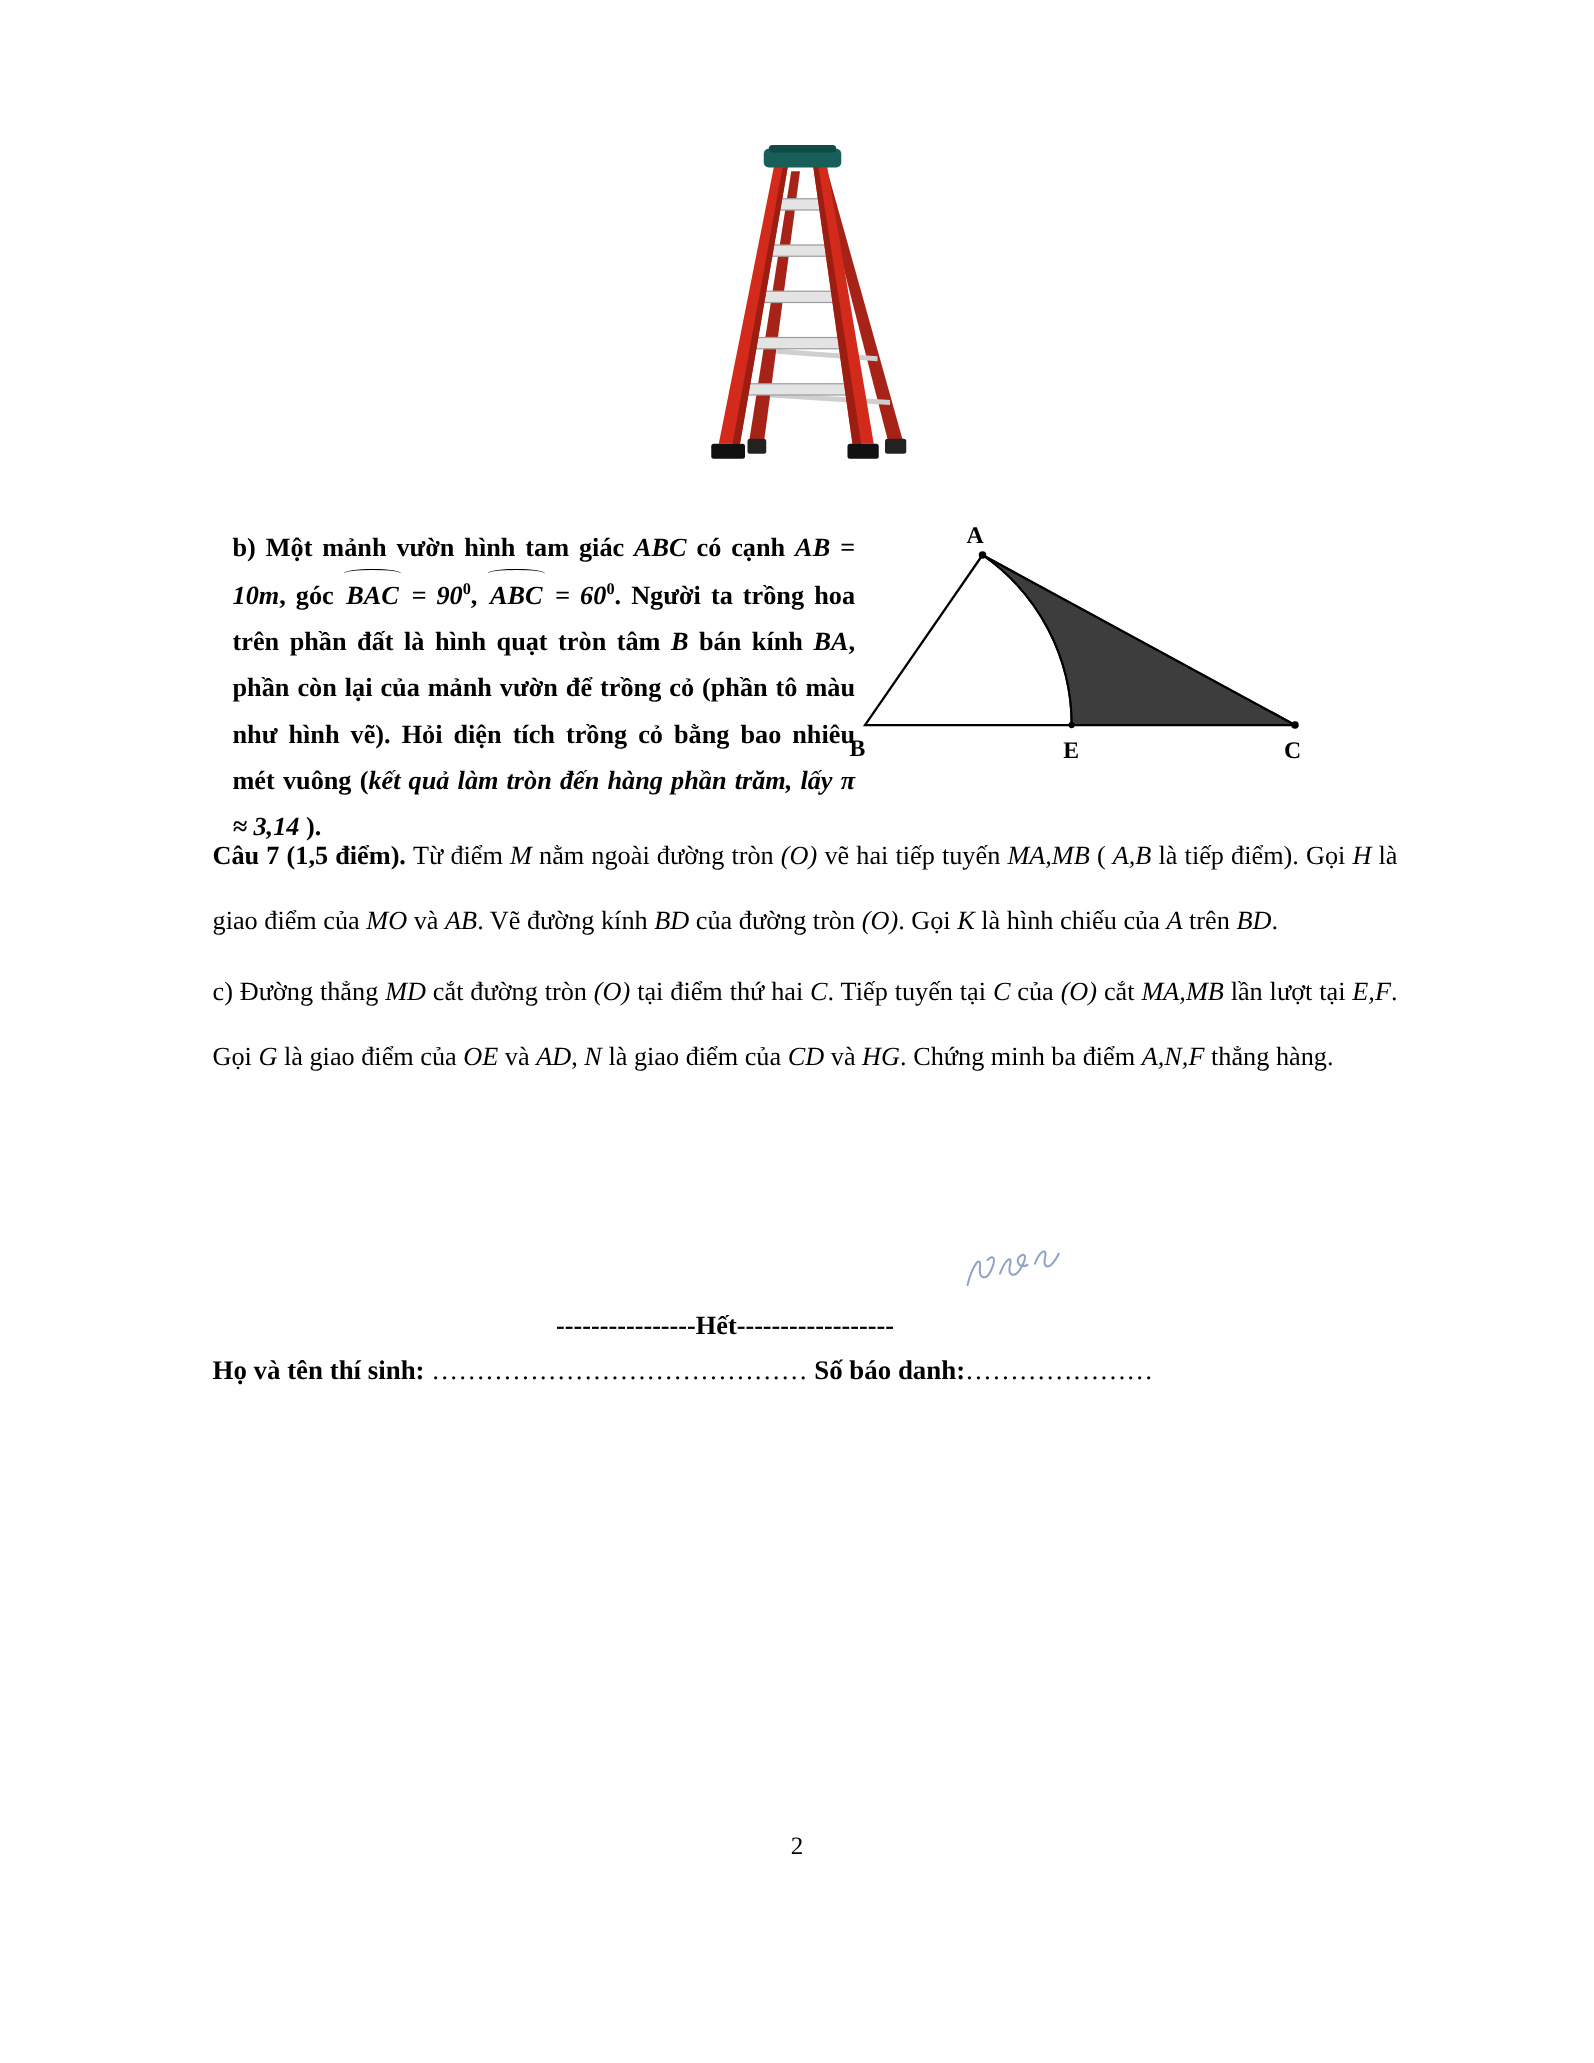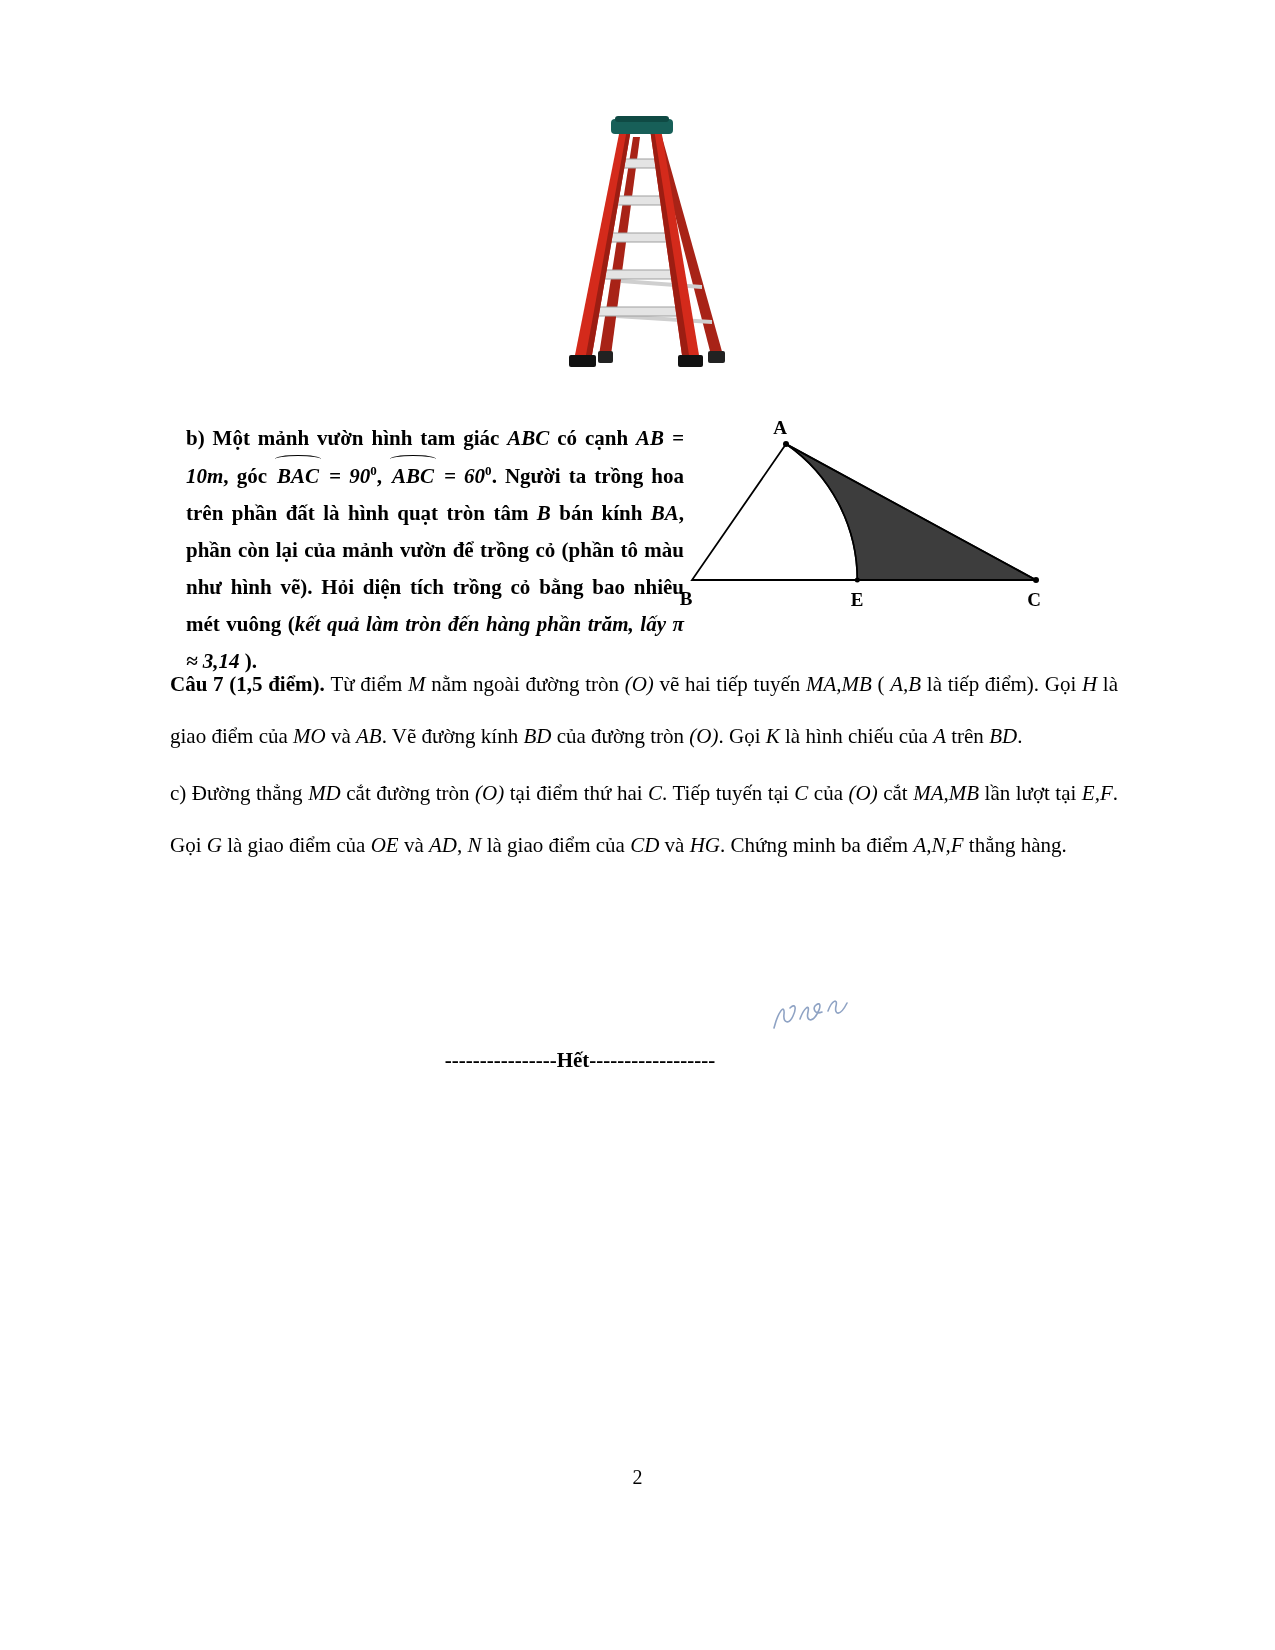--- a/index.html
+++ b/index.html
@@ -120,16 +120,17 @@
   </div>
 
   <div class="abs het">----------------Hết------------------</div>
 
   <div class="abs signature">
     <svg viewBox="0 0 92 52" width="92" height="52">
       <path d="M6,38 C10,22 17,13 16,24 C15,33 21,35 25,26 C29,17 27,13 22,18 M32,29 C36,18 42,13 40,22 C38,31 44,33 49,24 C54,15 52,11 47,16 C45,19 47,25 54,22 M60,21 C64,10 70,8 68,16 C66,25 72,27 79,13" fill="none" stroke="#8fa3c4" stroke-width="1.6" stroke-linecap="round"></path>
     </svg>
   </div>
 
+  <p class="abs candidate"><span class="seg-b">Họ và tên thí sinh: </span><span>……………………………………</span><span> </span><span class="seg-b">Số báo danh:</span><span>…………………</span></p>
 
   <div class="abs pagenum">2</div>
 
 </div>
 
 </body></html>

